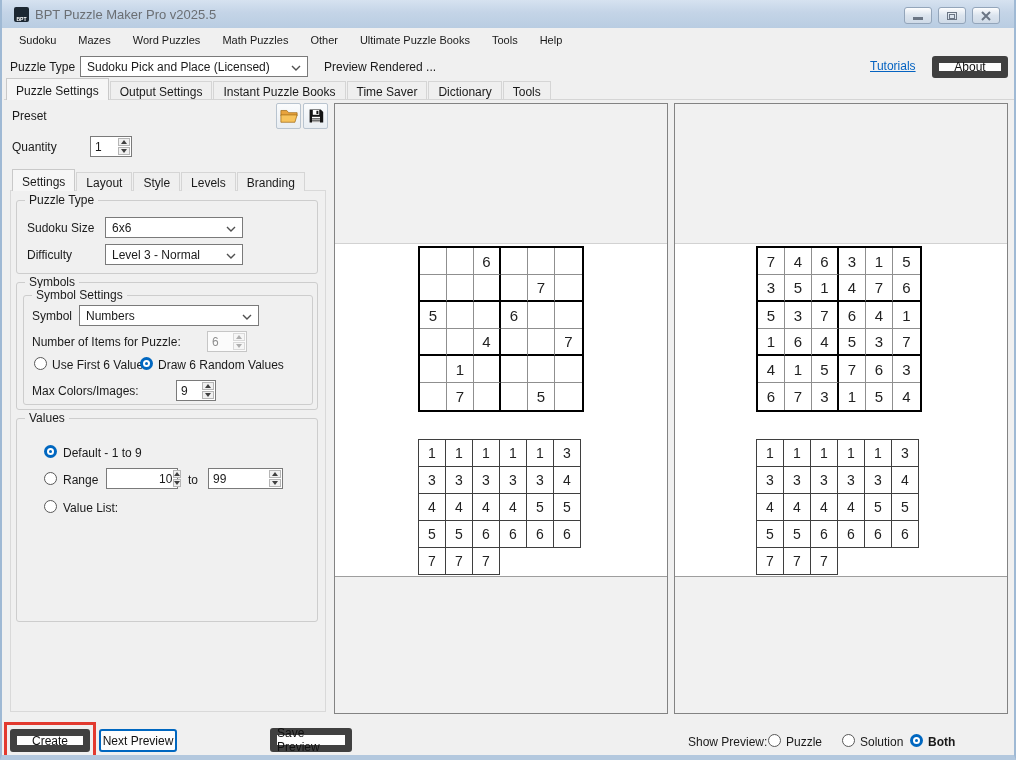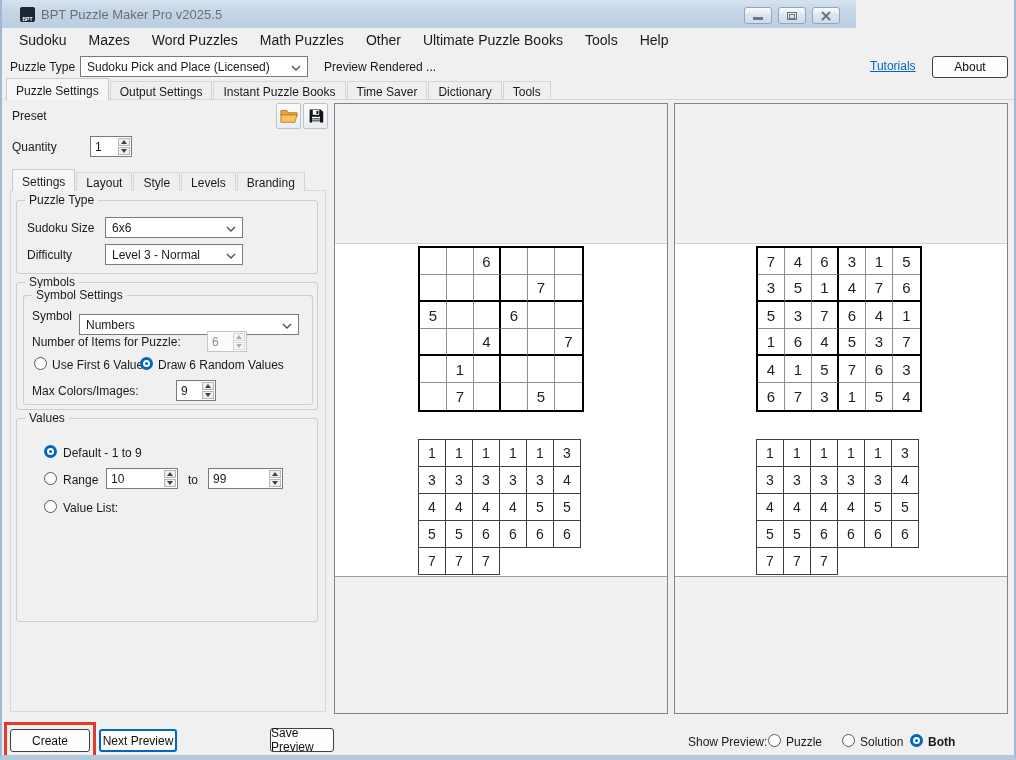--- a/index.html
+++ b/index.html
@@ -3,47 +3,47 @@
 <meta charset="utf-8">
 <style>
   * { box-sizing: border-box; margin: 0; padding: 0; }
   html,body { width:1016px; height:760px; }
   body { font-family:"Liberation Sans", sans-serif; font-size:12px; color:#1a1a1a; background:#f0f0f0; }
 
   .window { position:relative; width:1016px; height:760px; background:#f0f0f0;
             border:2px solid #9fb9d4; border-top:none; border-bottom:5px solid #b3c8de; overflow:hidden; }
 
   
-  .titlebar { position:absolute; left:-2px; top:0; width:856px; height:28px;
+  .titlebar { position:absolute; left:-2px; top:0; width:1016px; height:28px;
               background:linear-gradient(180deg,#d6e2f0 0%,#c4d4e7 45%,#b9cde2 100%);
-              display:flex; align-items:center; padding:0 14px; }
+              display:flex; align-items:center; padding:0 8px; }
   .app-icon { width:15px; height:15px; margin:0 6px 0 6px; background:#1c2732; border-radius:2px;
               color:#fff; font-size:5px; font-weight:bold; display:flex; align-items:flex-end; justify-content:center; }
   .title-text { color:#6b6f74; font-size:13px; }
   .winbtns { position:absolute; right:16px; top:7px; display:flex; gap:6px; }
   .winbtn { width:28px; height:17px; border:1px solid #93a5ba; border-radius:3px;
             background:linear-gradient(180deg,#fdfdfe,#dbe4ee 50%,#cfdae7);
             display:flex; align-items:center; justify-content:center; color:#5a6572; }
   .glyph-min { width:10px; height:3px; background:#6a7584; margin-top:6px; }
   .glyph-max { width:10px; height:8px; border:1.5px solid #6a7584; }
   .glyph-max::before{ content:""; display:block; width:4px; height:3px; border:1px solid #6a7584; margin:1px auto; }
 
   
   .menubar { position:absolute; left:0; top:28px; width:100%; height:24px; background:#f0f0f0;
              display:flex; align-items:center; padding-left:6px; }
-  .menu-item { padding:4px 11px; font-size:14px; cursor:default; }
+  .menu-item { padding:4px 11px; font-size:11px; cursor:default; }
 
   
   .toolbar { position:absolute; left:0; top:52px; width:100%; height:30px; }
   .lbl { position:absolute; font-size:12px; color:#1a1a1a; white-space:nowrap; }
   .combo { position:absolute; background:#fff; border:1px solid #7a7a7a; height:21px;
            display:flex; align-items:center; padding:0 20px 0 6px; font-size:12px; white-space:nowrap; overflow:hidden; }
   .combo svg { position:absolute; right:6px; top:8px; }
   .link { position:absolute; color:#0563c1; text-decoration:underline; font-size:12px; }
-  .btn { position:absolute; background:#fdfdfd; border:1px solid #404040; border-radius:3px;
+  .btn { position:absolute; background:#fdfdfd; border:7px solid #404040; border-radius:3px;
          display:flex; align-items:center; justify-content:center; font-size:12px; color:#111; }
 
   
   .tabstrip { position:absolute; display:flex; align-items:flex-end; }
   .tab { padding:3px 9px 3px 9px; font-size:12px; background:#efefef; border:1px solid #d5d5d5;
          border-bottom:none; margin-right:1px; height:19px; }
   .tab.active { background:#f6f6f6; height:22px; padding-top:5px; position:relative; z-index:2;
                 border-color:#c9c9c9; }
 
   .tabpage-main { position:absolute; left:2px; top:99px; width:1012px; height:617px; background:#f0f0f0;
@@ -223,21 +223,21 @@
           <polyline points="1,1 5,5 9,1" fill="none" stroke="#505050" stroke-width="1.4"></polyline>
         </svg>
     </div>
   </div>
 
   <div class="group" style="left:14px; top:282px; width:302px; height:128px;">
     <span class="gtitle">Symbols</span>
     <div class="group" style="left:6px; top:12px; width:290px; height:110px;">
       <span class="gtitle" style="background:#f0f0f0;">Symbol Settings</span>
       <span class="lbl" style="left:8px; top:13px;">Symbol</span>
-      <div class="combo" style="left:55px; top:9px; width:220px;margin-top:9px;">
+      <div class="combo" style="left:55px; top:9px; width:180px;">
         <span>Numbers</span>
         <svg width="10" height="6" viewBox="0 0 10 6">
             <polyline points="1,1 5,5 9,1" fill="none" stroke="#505050" stroke-width="1.4"></polyline>
           </svg>
       </div>
       <span class="lbl" style="left:8px; top:39px;">Number of Items for Puzzle:</span>
       <div class="spinbox disabled" style="left:183px; top:35px; width:40px;">
         <span class="val">6</span>
         <span class="spin">
             <i>
@@ -267,21 +267,21 @@
     </div>
   </div>
 
   <div class="group" style="left:14px; top:418px; width:302px; height:204px;">
     <span class="gtitle">Values</span>
     <span class="radio checked" style="left:27px; top:26px;"></span>
     <span class="lbl" style="left:46px; top:27px;">Default - 1 to 9</span>
 
     <span class="radio" style="left:27px; top:53px;"></span>
     <span class="lbl" style="left:46px; top:54px;">Range</span>
-    <div class="spinbox" style="left:89px; top:49px; width:72px;">
+    <div class="spinbox" style="left:89px; top:49px; width:72px;padding-left:48px;">
       <span class="val">10</span>
       <span class="spin">
           <i>
             <span class="tri-up"></span>
           </i>
           <i>
             <span class="tri-dn"></span>
           </i>
         </span>
     </div>
@@ -463,21 +463,21 @@
             <div class="tile">7</div>
           </div>
         </div>
     </div>
   </div>
 
   <div class="footer">
     <div class="annotation-red"></div>
     <div class="btn" style="left:8px; top:13px; width:80px; height:23px;">Create</div>
     <div class="btn btn-blue" style="left:97px; top:13px; width:78px; height:23px;">Next Preview</div>
-    <div class="btn" style="left:268px; top:12px; width:64px; height:24px;">Save Preview</div>
+    <div class="btn" style="left:268px; top:12px; width:82px; height:24px;">Save Preview</div>
 
     <span class="lbl" style="left:686px;">Show Preview:</span>
     <span class="radio" style="left:766px; top:18px;"></span>
     <span class="lbl" style="left:784px;">Puzzle</span>
     <span class="radio" style="left:840px; top:18px;"></span>
     <span class="lbl" style="left:858px;">Solution</span>
     <span class="radio checked" style="left:908px; top:18px;"></span>
     <span class="lbl" style="left:926px;font-weight:bold;">Both</span>
   </div>
 

